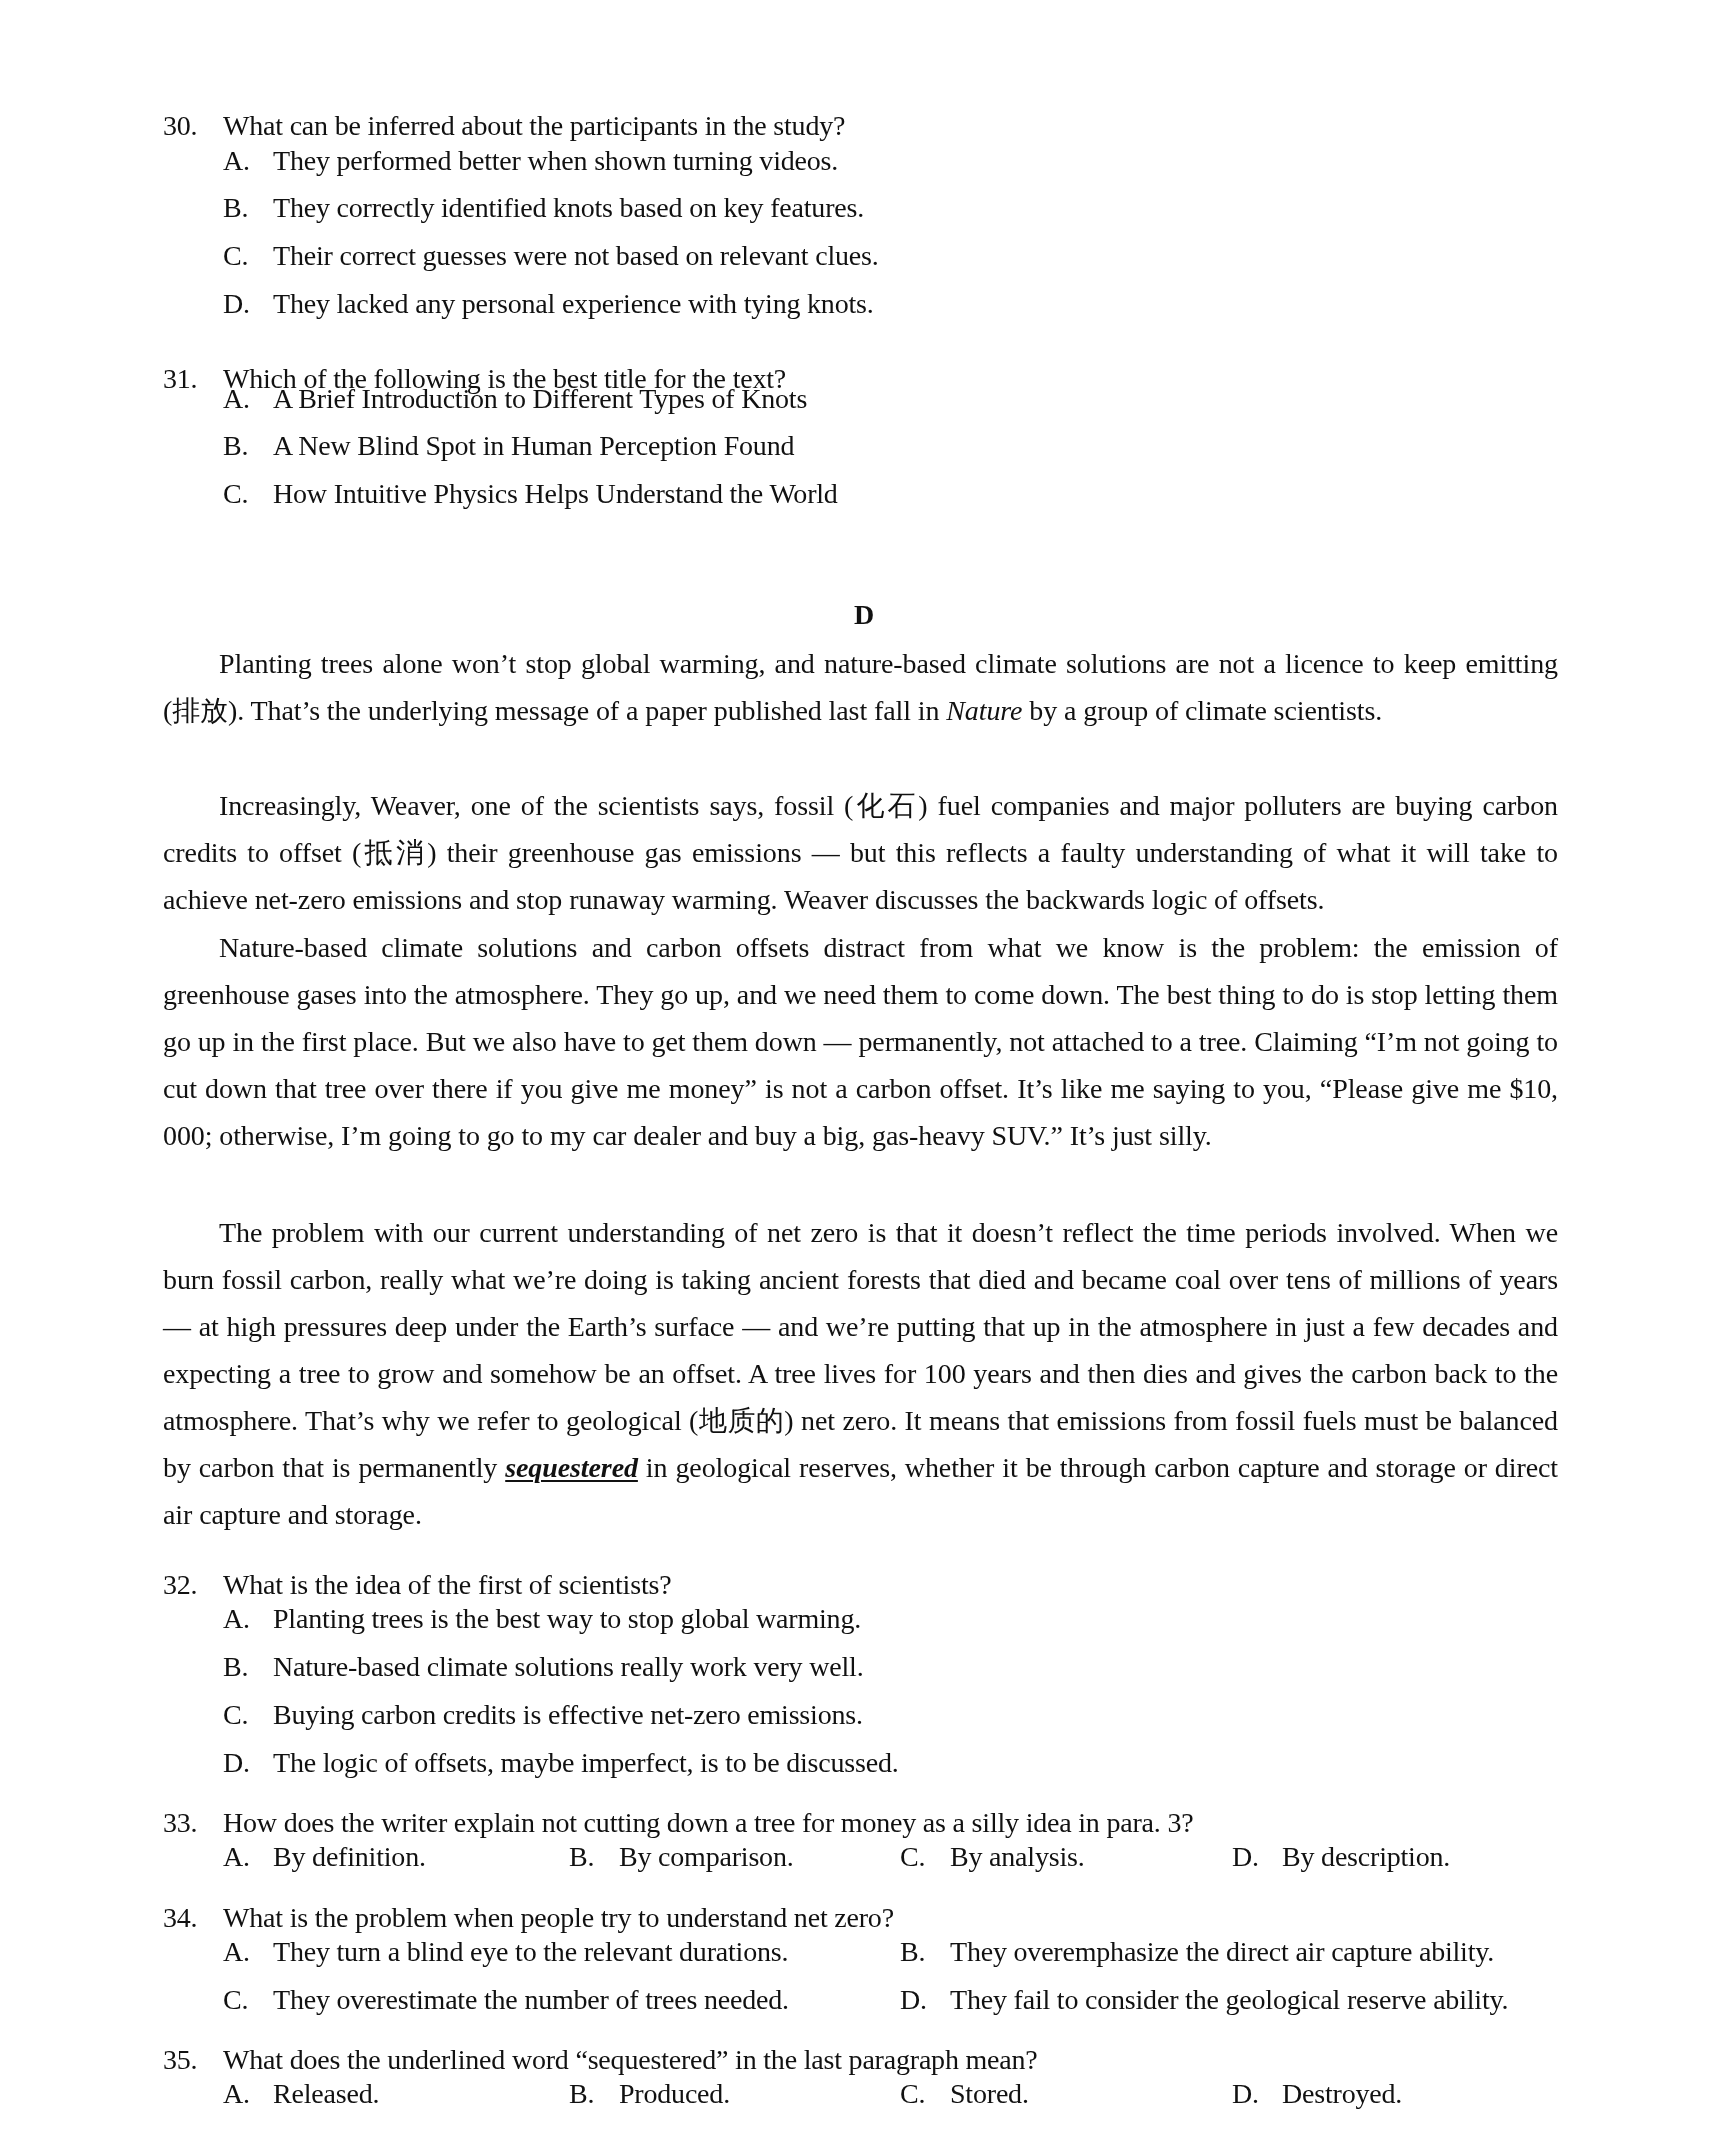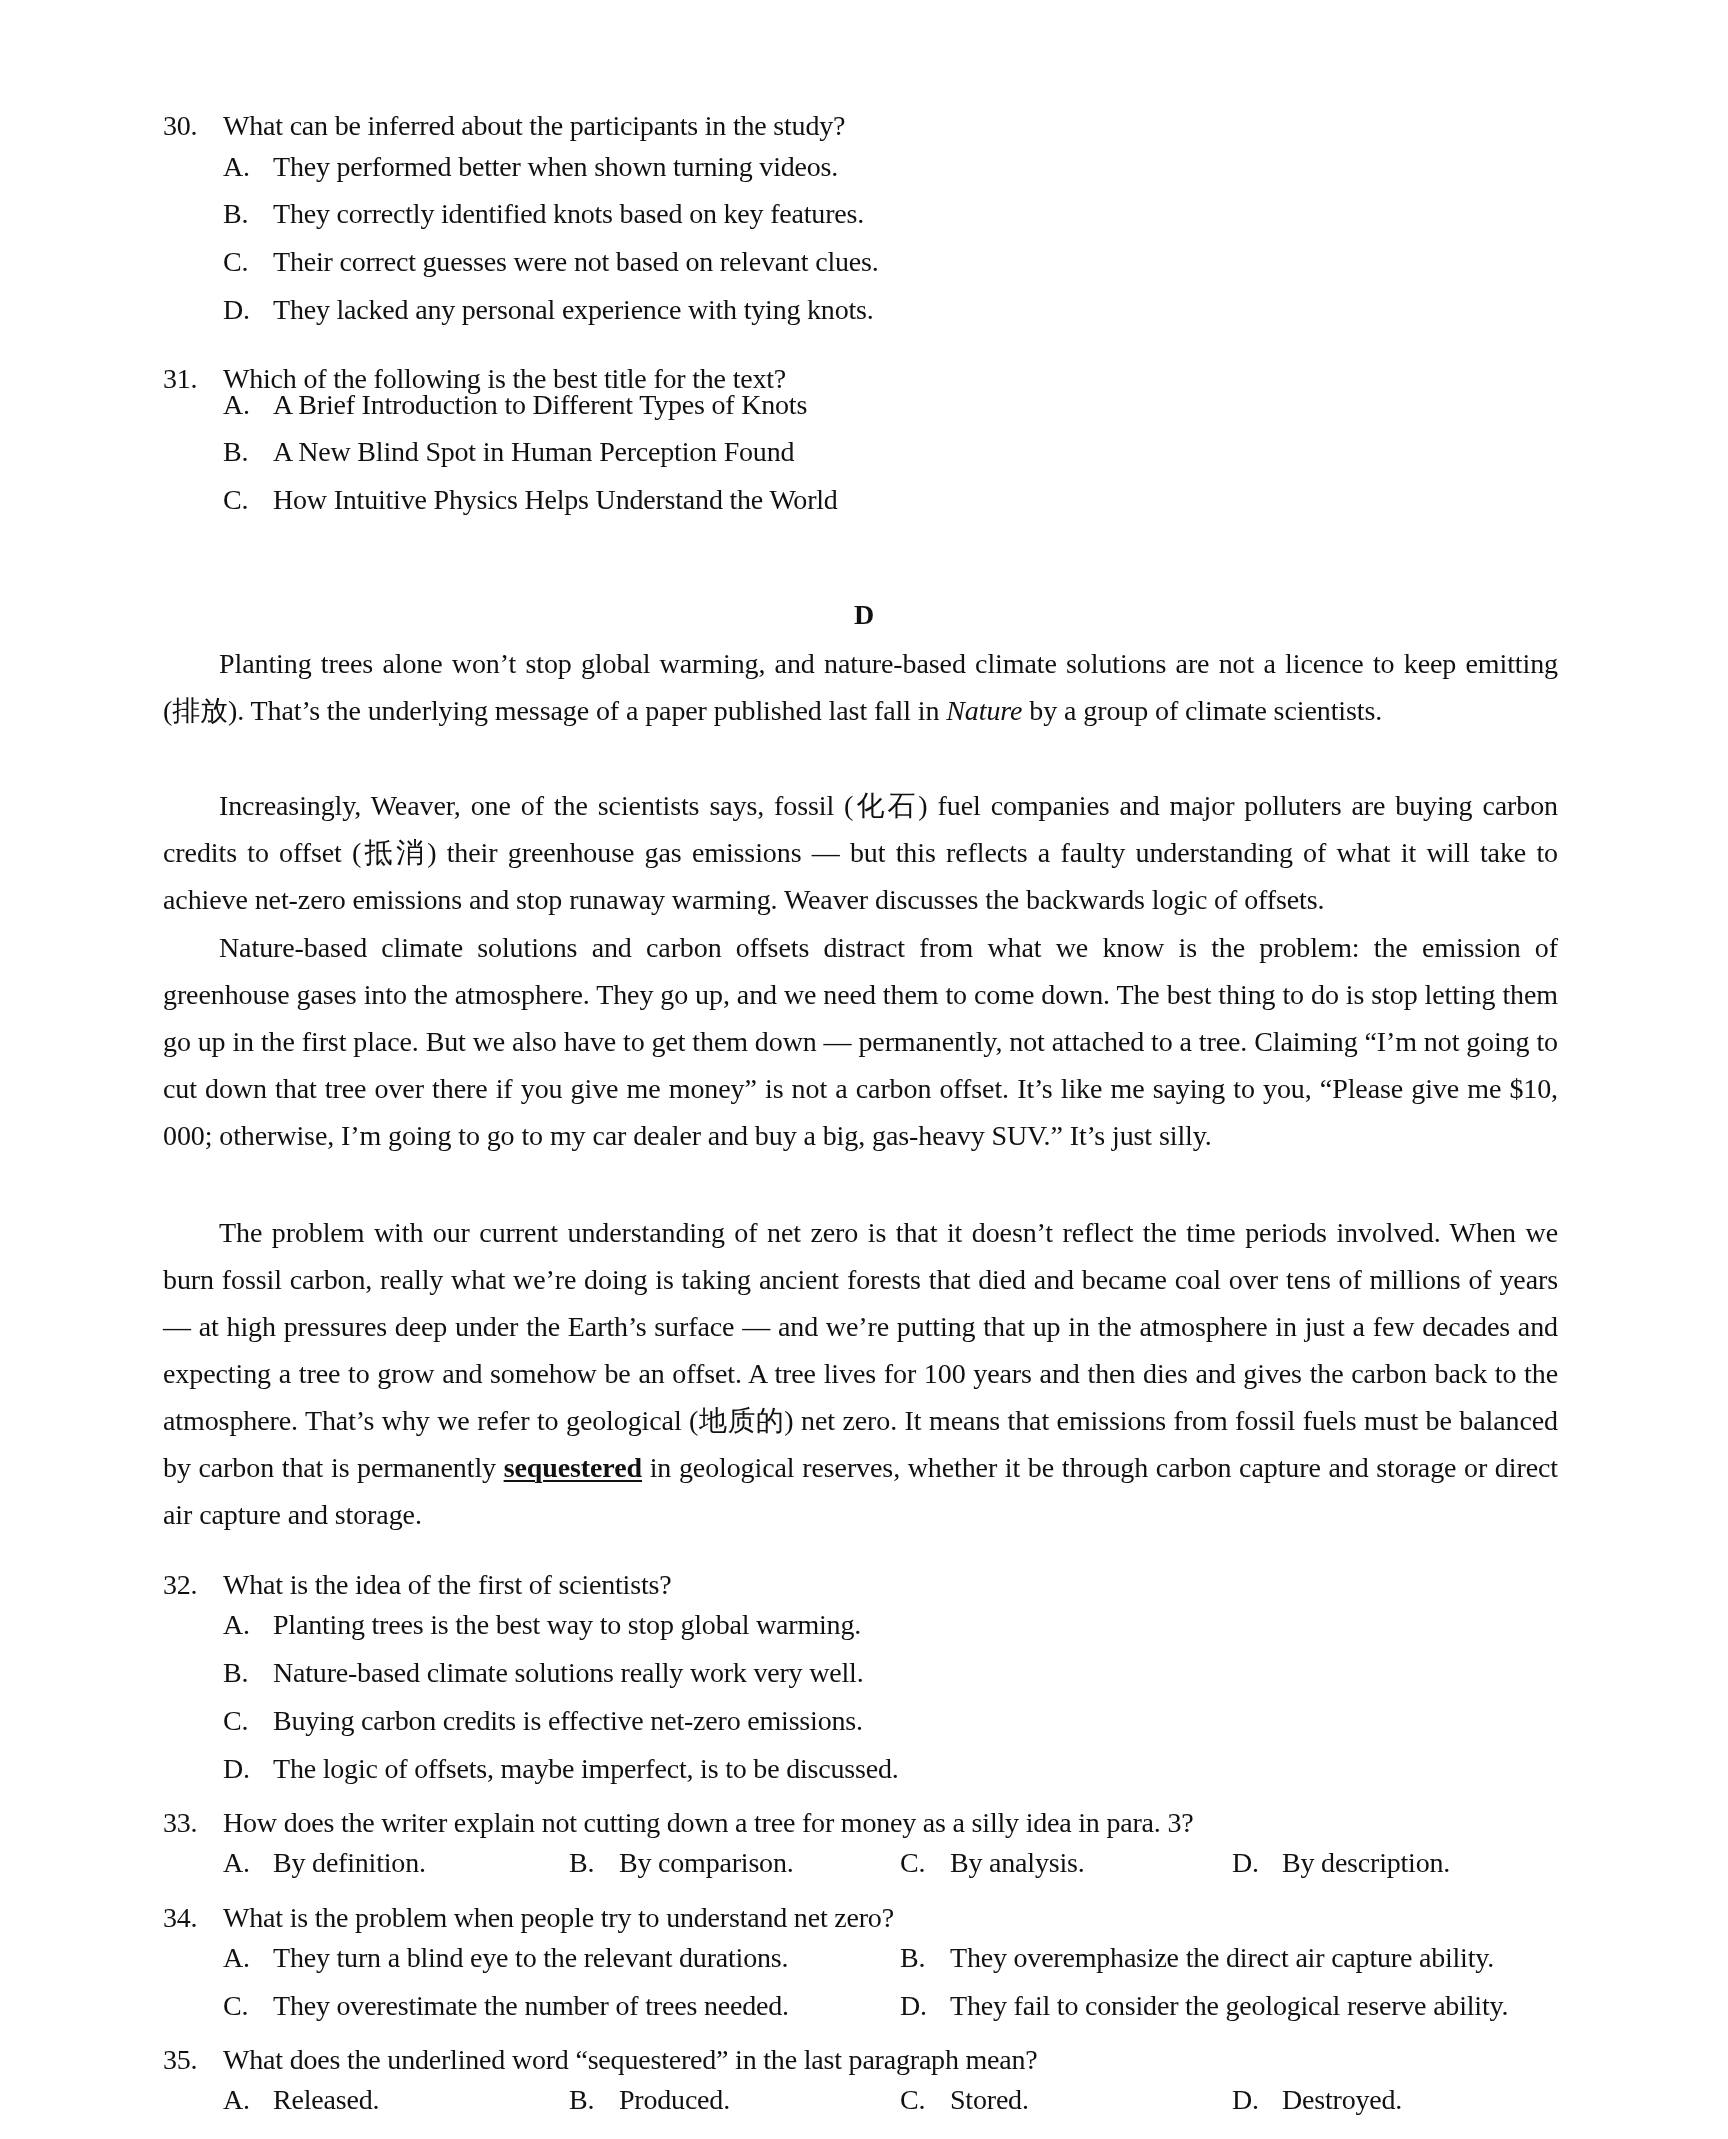--- a/index.html
+++ b/index.html
@@ -6,26 +6,26 @@
   body {
     width: 1728px; height: 2140px; overflow: hidden;
     font-family: "Liberation Serif", "DejaVu Serif", serif;
     color: #111111;
     font-size: 28px;
     position: relative;
   }
   .page { position: absolute; left: 0; top: 0; width: 1728px; height: 2140px; }
   .q { position: absolute; left: 163px; width: 1394px; white-space: nowrap; letter-spacing: -0.2px; }
   .q .num { display: inline-block; width: 60px; margin-top: 13px; }
-  .opt { position: absolute; white-space: nowrap; letter-spacing: -0.2px; margin-top: 6px; }
+  .opt { position: absolute; white-space: nowrap; letter-spacing: -0.2px; }
   .opt .lt { display: inline-block; width: 50px; }
   .sec { position: absolute; left: 0; width: 1728px; text-align: center; font-weight: bold; font-size: 28px; }
   .para { position: absolute; left: 163px; width: 1395px; text-align: justify; line-height: 47px; text-indent: 56px; letter-spacing: -0.1px; }
   .para i { font-style: italic; }
-  .u { text-decoration: underline; text-decoration-thickness: 2.2px; text-underline-offset: 3.3px; font-weight: bold; }
+  .u { text-decoration: underline; text-decoration-thickness: 2.2px; text-underline-offset: 3.3px; font-weight: bold; font-style: italic; }
 </style>
 </head>
 <body>
 
 <div class="page">
 
   <div class="q" style="top:97px">
     <span class="num">30.</span><span>What can be inferred about the participants in the study?</span>
   </div>
   <div class="opt" style="left:223px; top:145px"><span class="lt">A.</span><span>They performed better when shown turning videos.</span></div>

